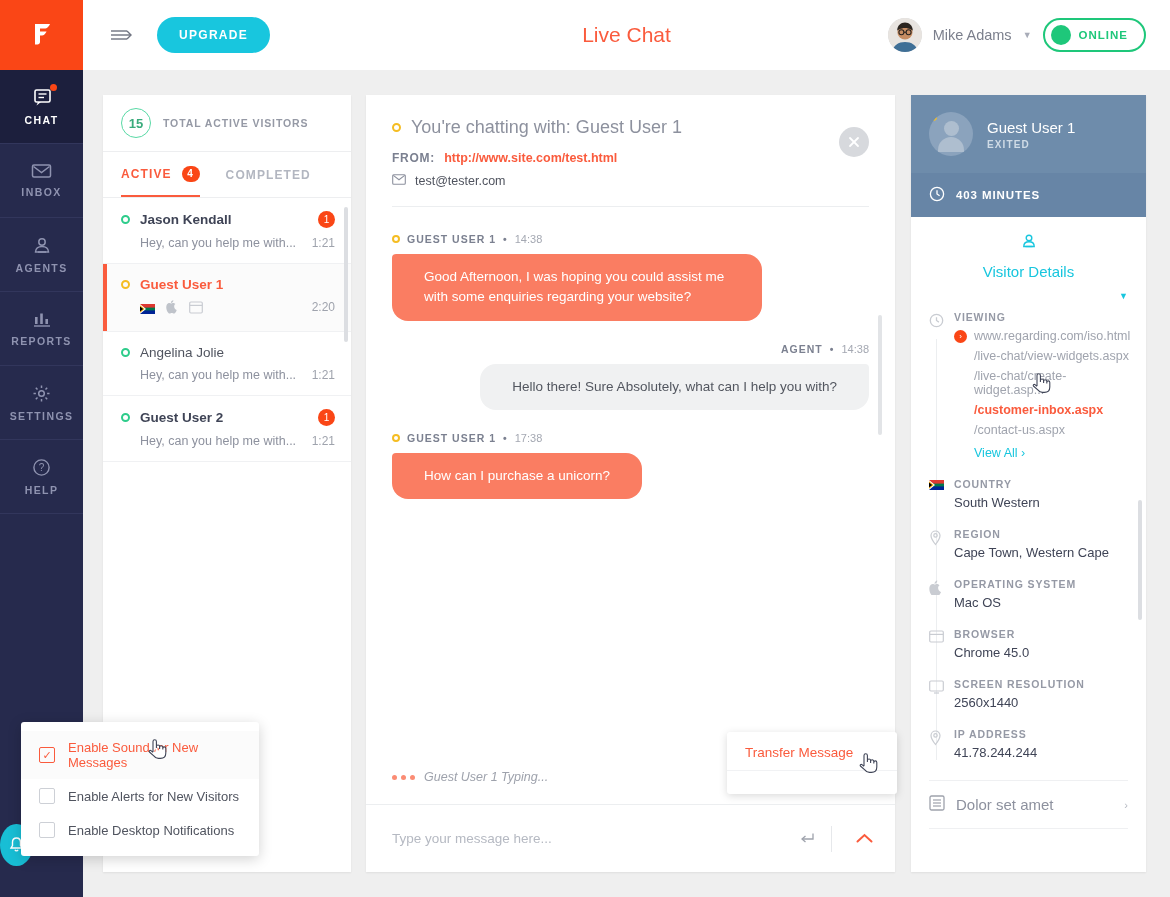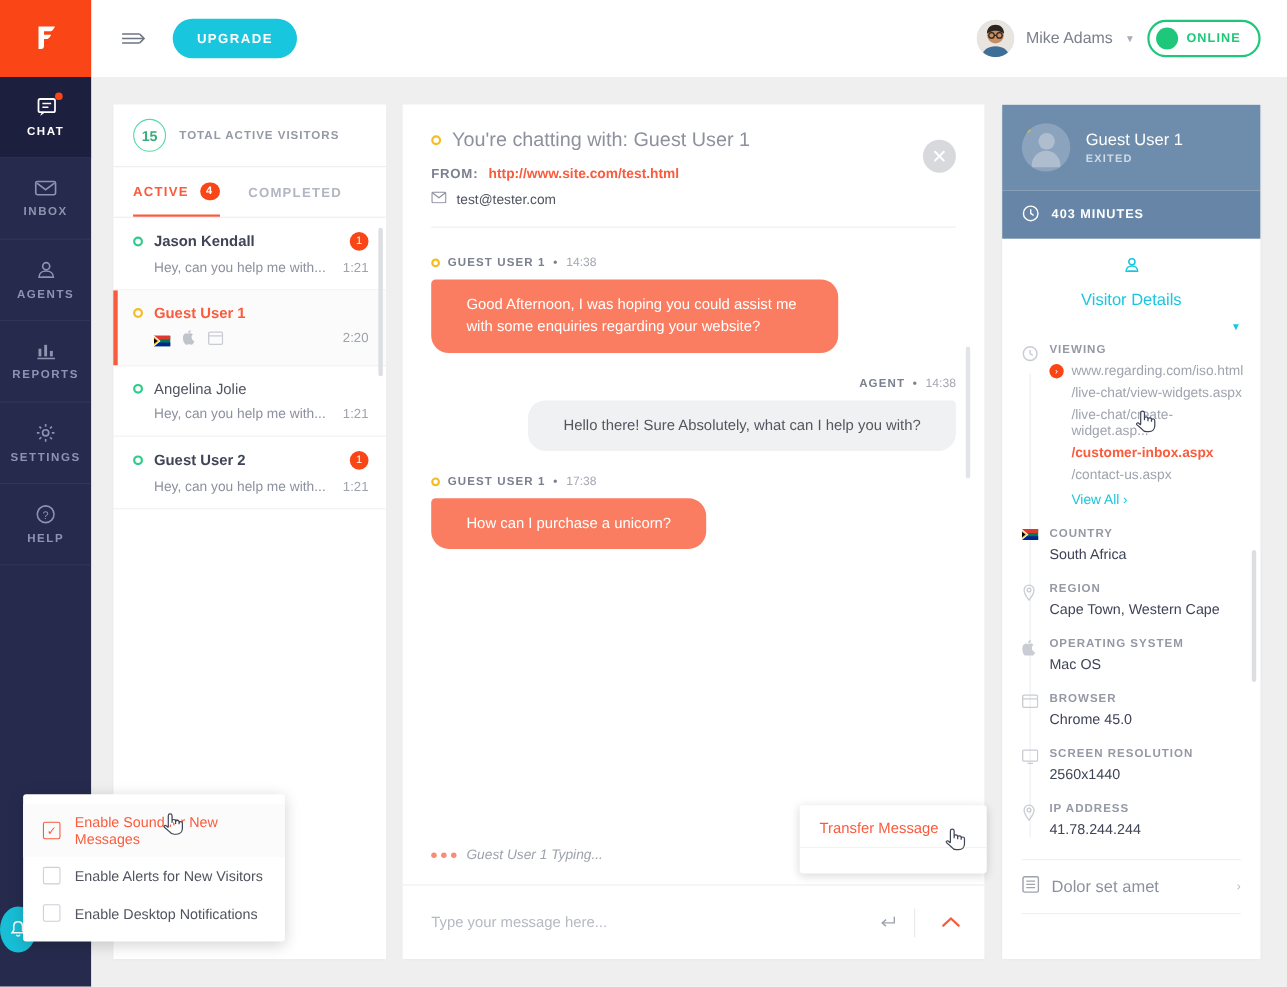--- a/index.html
+++ b/index.html
@@ -389,20 +389,21 @@
       <svg width="25" height="16" viewBox="0 0 25 16">
         <g stroke="#6f7380" stroke-width="1.4">
           <line x1="1" y1="4" x2="17" y2="4"></line>
           <line x1="1" y1="8" x2="20" y2="8"></line>
           <line x1="1" y1="12" x2="17" y2="12"></line>
         </g>
         <path d="M17 4l4 4-4 4" fill="none" stroke="#6f7380" stroke-width="1.4"></path>
       </svg>
     </span>
     <button class="upgrade-btn">UPGRADE</button>
+    <div class="topbar-title">Live Chat</div>
     <div class="topbar-right">
       <div class="avatar">
         <svg width="34" height="34" viewBox="0 0 34 34">
           <circle cx="17" cy="17" r="17" fill="#e8e4e0"></circle>
           <path d="M4 34c1.5-7 6.5-10 13-10s11.5 3 13 10z" fill="#3f6f96"></path>
           <circle cx="17" cy="14" r="7.6" fill="#c78d63"></circle>
           <path d="M9.2 12.5c0-5 3.6-8 7.8-8s7.8 3 7.8 8c0 0-3.5-2.6-7.8-2.6S9.2 12.5 9.2 12.5z" fill="#2b241f"></path>
           <g fill="none" stroke="#2b241f" stroke-width="1.1">
             <circle cx="13.4" cy="14.2" r="2.5"></circle>
             <circle cx="20.6" cy="14.2" r="2.5"></circle>
@@ -672,21 +673,21 @@
               <rect width="15" height="10" fill="#007a4d"></rect>
               <path d="M0 0h15v3.6H0z" fill="#de3831"></path>
               <path d="M0 6.4h15V10H0z" fill="#002395"></path>
               <path d="M0 0l6 5-6 5z" fill="#ffffff"></path>
               <path d="M0 1.2l4.6 3.8L0 8.8z" fill="#ffb612"></path>
               <path d="M0 2.4l3.2 2.6L0 7.6z" fill="#000000"></path>
             </svg>
           </span>
           <div>
             <div class="det-key">COUNTRY</div>
-            <div class="det-val">South Africa</div>
+            <div class="det-val">South Western</div>
           </div>
         </div>
 
         <div class="det-field">
           <span class="det-ico">
             <svg width="13" height="16" viewBox="0 0 13 16">
               <path d="M6.5 1C4 1 2 3 2 5.5c0 3.3 4.5 9 4.5 9S11 8.8 11 5.5C11 3 9 1 6.5 1z" fill="none" stroke="#c9ccd2" stroke-width="1.2"></path>
               <circle cx="6.5" cy="5.4" r="1.7" fill="none" stroke="#c9ccd2" stroke-width="1.2"></circle>
             </svg>
           </span>

